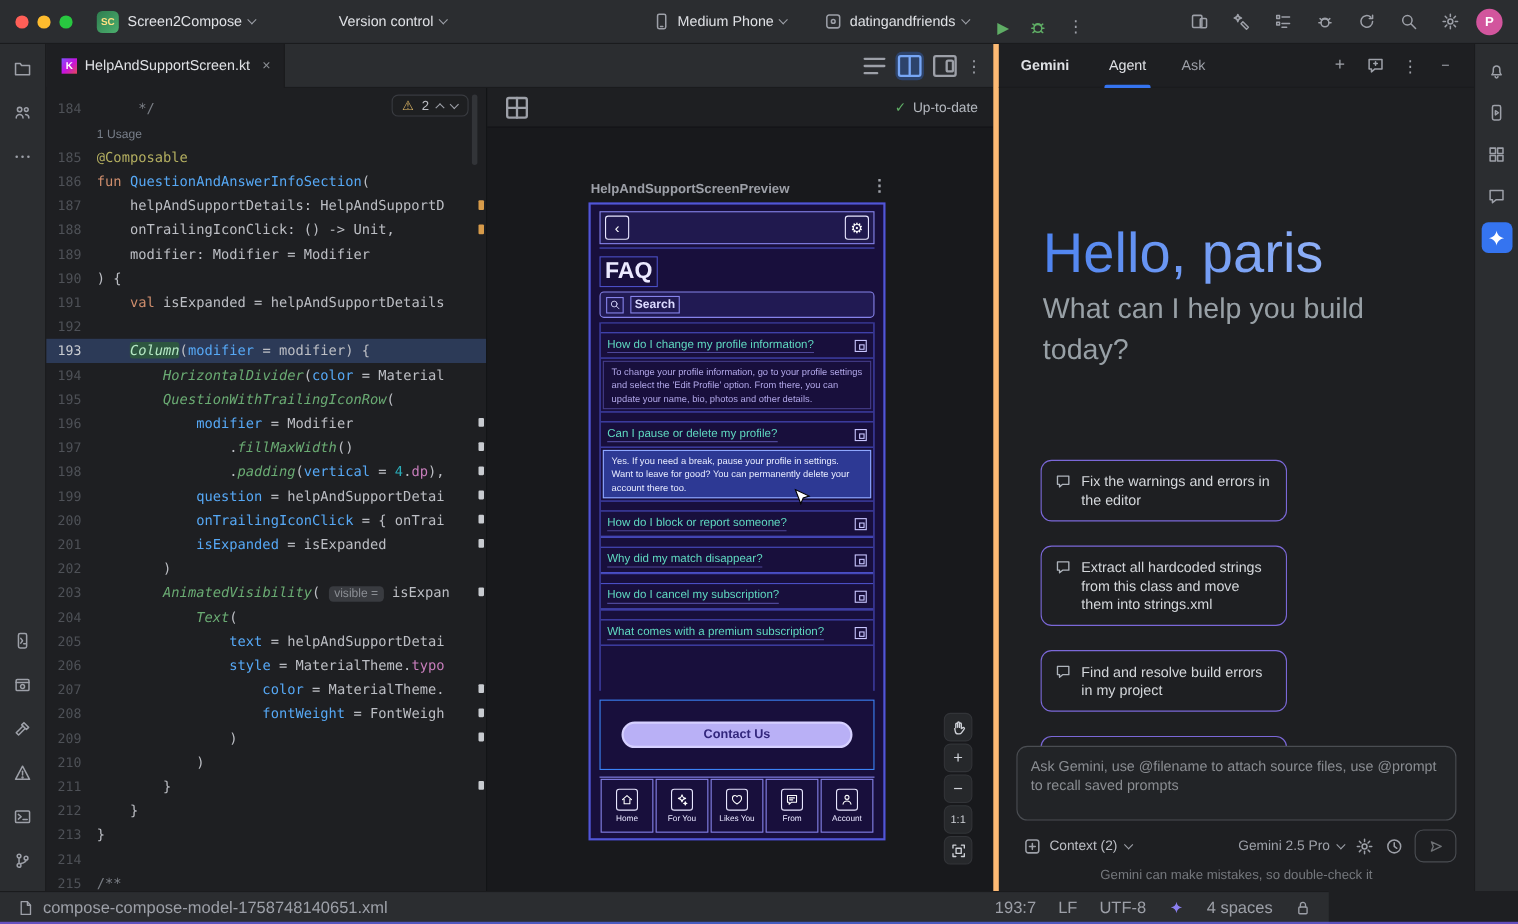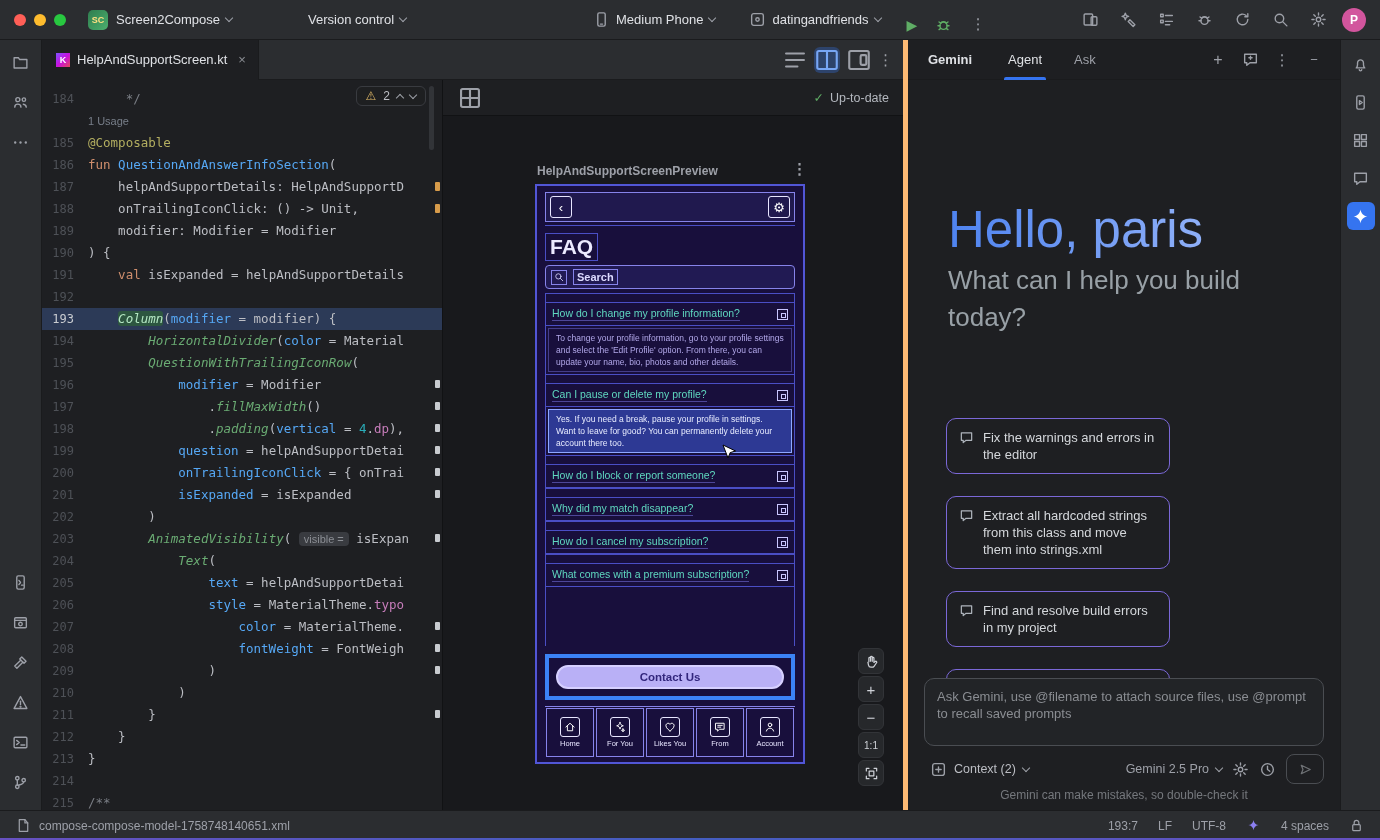--- a/index.html
+++ b/index.html
@@ -107,21 +107,21 @@
     display:flex; flex-direction:column; overflow:hidden; }
   .sep { height:9px; border-top:1px solid #4a4ec5; }
   .q-row { border-top:1px solid #4a4ec5; border-bottom:1px solid #4a4ec5; padding:4px 6px;
     display:flex; align-items:center; }
   .q-text { color:#5fd8c0; font-size:10.5px; line-height:13px; border-bottom:1px solid rgba(122,118,230,.55); }
   .q-box { margin-left:auto; width:11px; height:11px; border:1.2px solid #c9c6ff; position:relative; flex:0 0 11px;}
   .q-box::after { content:""; position:absolute; left:3px; top:3px; width:3px; height:3px; border:1px solid #c9c6ff; }
   .a-row { padding:3px 7px; color:#b2a8ea; font-size:8.5px; line-height:12px;
     border:1px solid rgba(122,118,230,.45); margin:2px 2px; }
   .a-row.sel { background:rgba(64,92,220,.55); border:1px solid #8fa8ff; color:#e8ecff; }
-  .pt-contact-wrap { border:4px solid #3b82f6; padding:7px; margin:8px 0 6px; }
+  .pt-contact-wrap { border:1px solid #3b82f6; padding:19px; margin:8px 0 6px; }
   .pt-contact { height:24px; border-radius:12px; background:#b9b0f6; border:2px solid #d6d0ff;
     color:#33277d; font-size:11.5px; font-weight:bold; display:flex; align-items:center; justify-content:center; }
   .pt-nav { height:52px; border-top:1px solid #8683ea; display:flex; }
   .pt-nav-item { flex:1; border:1px solid #8683ea; margin:1px; display:flex; flex-direction:column;
     align-items:center; justify-content:center; }
   .pt-nav-icon { width:20px; height:20px; border:1.4px solid #e8e6ff; border-radius:3px; color:#fff;
     display:flex; align-items:center; justify-content:center; }
   .pt-nav-icon svg { width:12px; height:12px; }
   .pt-nav-lbl { color:#e8e6ff; font-size:7.5px; margin-top:2px; }
 
@@ -166,22 +166,22 @@
     align-items:center; justify-content:center; color:#6f7276; background:transparent; }
   .sendbtn svg { width:15px; height:15px; }
   #gfooter { position:absolute; left:0; right:0; top:748px; text-align:center; color:#75787d; font-size:12px; }
 
   
   #rightstrip { position:absolute; top:40px; left:1340px; width:40px; height:770px; background:#2b2d30;
     border-left:1px solid #1a1b1d; display:flex; flex-direction:column; align-items:center; padding:10px 0; gap:10px; }
   #rightstrip .stripbtn.active { background:#3574f0; color:#fff; }
 
   
-  #statusbar { position:absolute; top:810px; left:0; width:1380px; height:30px; background:#2b2d30;
-    border-top:1px solid #1a1b1d; display:flex; align-items:center; padding:0 16px; color:#9da0a8; font-size:12px; }
+  #statusbar { position:absolute; top:810px; left:0; width:1208px; height:30px; background:#2b2d30;
+    border-top:1px solid #1a1b1d; display:flex; align-items:center; padding:0 16px; color:#9da0a8; font-size:15px; }
   #statusbar .left { display:flex; align-items:center; gap:8px; }
   #statusbar .right { margin-left:auto; display:flex; align-items:center; gap:20px; }
   #statusbar .sicon { width:15px; height:15px; display:inline-flex; color:#9da0a8; }
   #statusbar .sicon svg { width:15px; height:15px; }
   #app::after { content:""; position:absolute; left:0; right:0; bottom:0; height:2px;
     background:linear-gradient(90deg,#7b5cf0,#4b6df0,#7b5cf0); opacity:.75; }
 
   
   #cursor { position:absolute; left:722px; top:444px; z-index:50; width:15px; height:20px; }
 </style>

